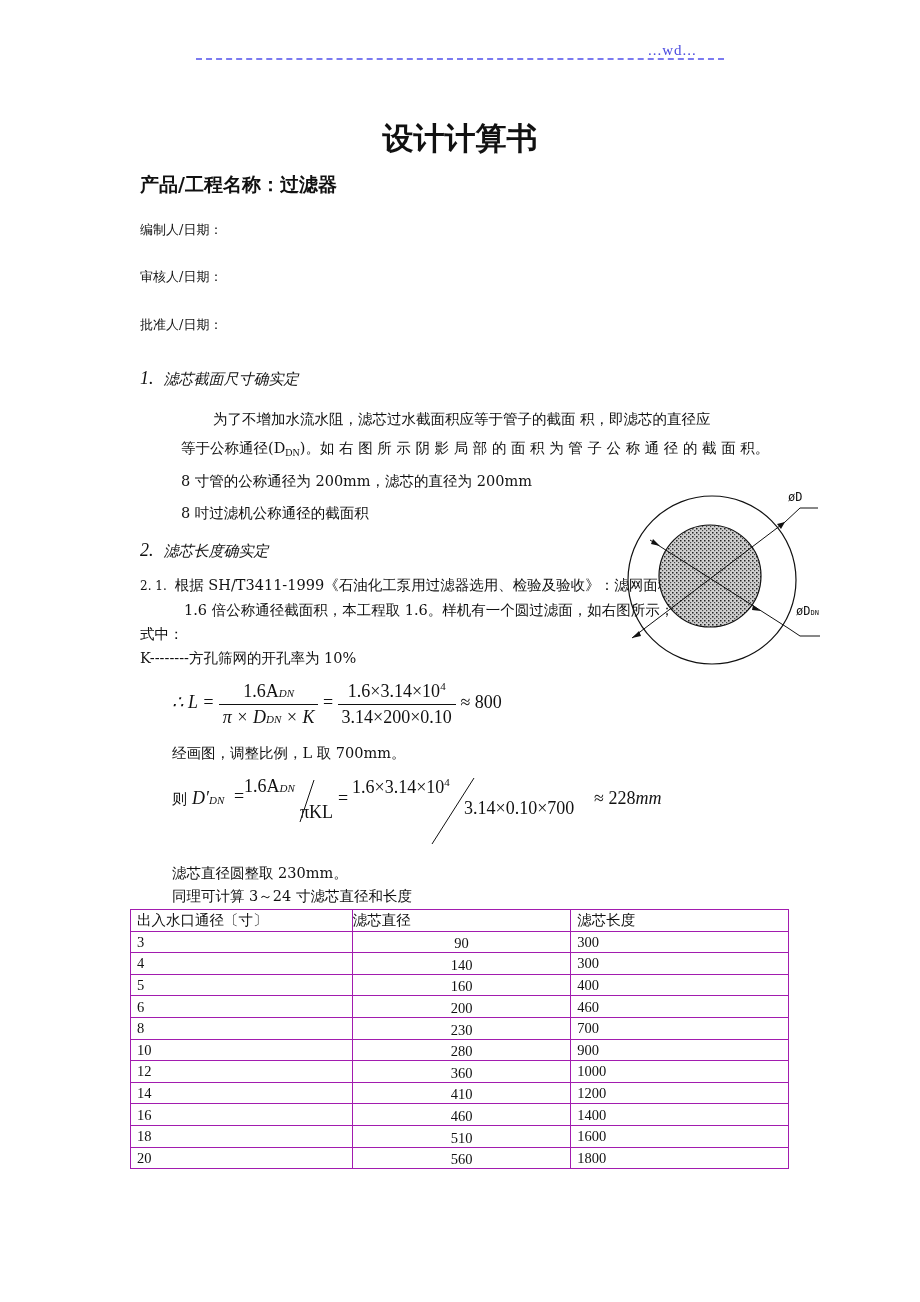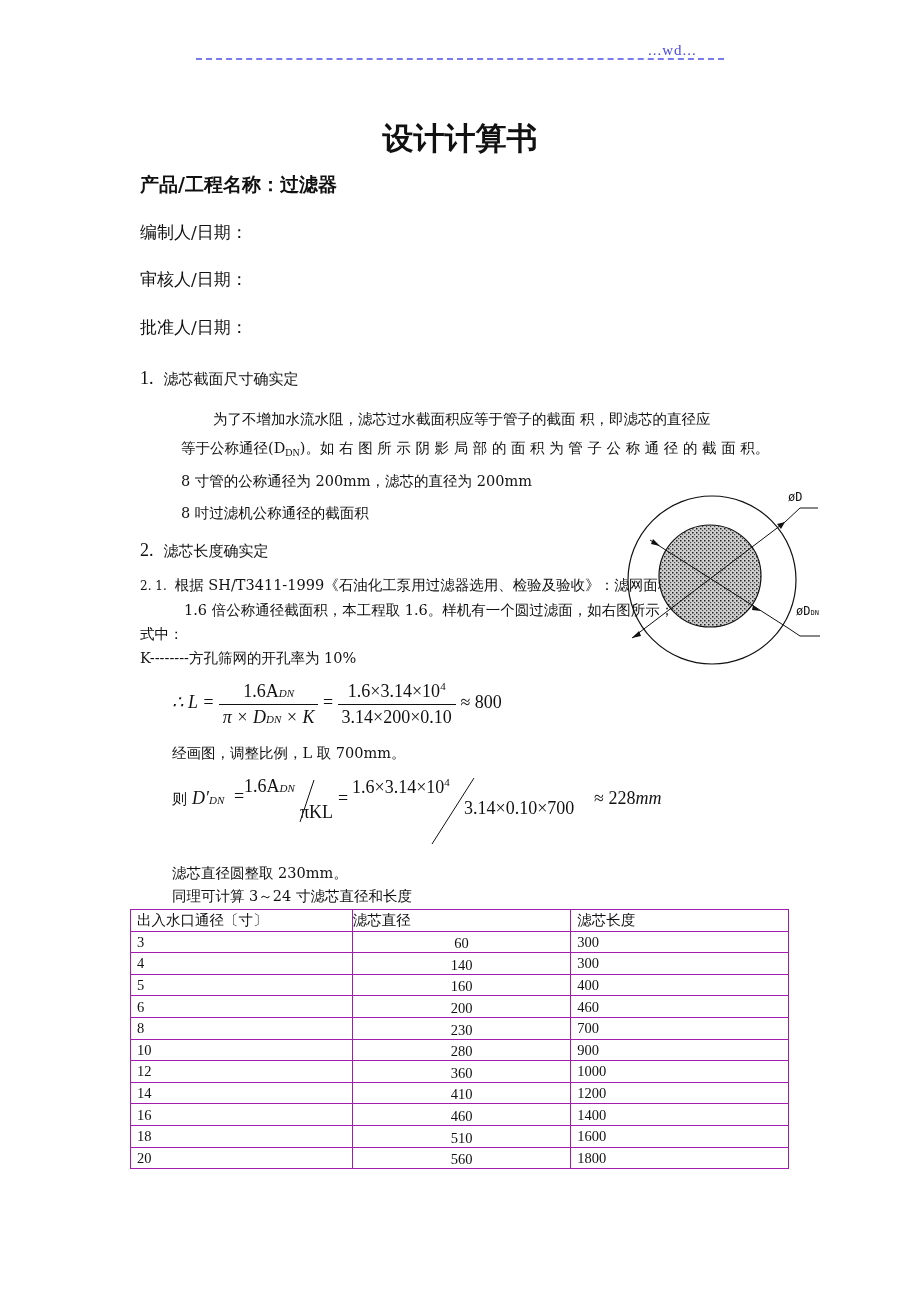--- a/index.html
+++ b/index.html
@@ -3,22 +3,22 @@
 <meta charset="utf-8">
 <style>
   html, body { margin:0; padding:0; background:#fff; }
   body { width:920px; height:1302px; position:relative; overflow:hidden;
          font-family:"DejaVu Serif","Liberation Serif",serif; color:#111; }
   .abs { position:absolute; white-space:nowrap; }
   .hdr-line { position:absolute; left:196px; top:58px; width:528px; border-top:2px dashed #7b7bf0; }
   .hdr-mark { position:absolute; left:648px; top:42px; color:#4a4ae0; font-family:"Liberation Serif",serif; font-size:15px; letter-spacing:1px; }
   .title { left:0; width:920px; text-align:center; top:118px; font-size:31px; font-weight:bold; font-family:Liberation Sans, sans-serif; }
   .product { left:140px; top:172px; font-size:19px; font-weight:bold; font-family:"DejaVu Sans","Liberation Sans",sans-serif; }
-  .meta { left:140px; font-size:17px; font-family:"DejaVu Serif",serif; }
-  .sec { font-size:15px; }
+  .meta { left:140px; font-size:13px; font-family:"DejaVu Serif",serif; }
+  .sec { font-size:15px;font-style:italic; }
   .sec .num { font-size:18px; margin-right:10px; font-family:"Liberation Serif",serif; }
   .p { font-size:14.5px; }
   .lib { font-family:"Liberation Serif",serif; }
   .sub { font-size:10px; vertical-align:-3px; }
   .math { font-family:"Liberation Serif",serif; font-size:18px; }
   .frac { display:inline-block; vertical-align:middle; text-align:center; }
   .frac .n { display:block; padding:0 4px 2px; border-bottom:1px solid #111; }
   .frac .d { display:block; padding:2px 4px 0; }
   .it { font-style:italic; }
   .sm { font-size:11px; font-style:italic; }
@@ -130,21 +130,21 @@
       <col style="width:218px">
     </colgroup>
   <tbody id="tbody">
     <tr class="head">
       <td>出入水口通径〔寸〕</td>
       <td class="c2">滤芯直径</td>
       <td>滤芯长度</td>
     </tr>
   <tr>
         <td>3</td>
-        <td class="c2">60</td>
+        <td class="c2">90</td>
         <td>300</td>
       </tr>
       <tr>
         <td>4</td>
         <td class="c2">140</td>
         <td>300</td>
       </tr>
       <tr>
         <td>5</td>
         <td class="c2">160</td>

